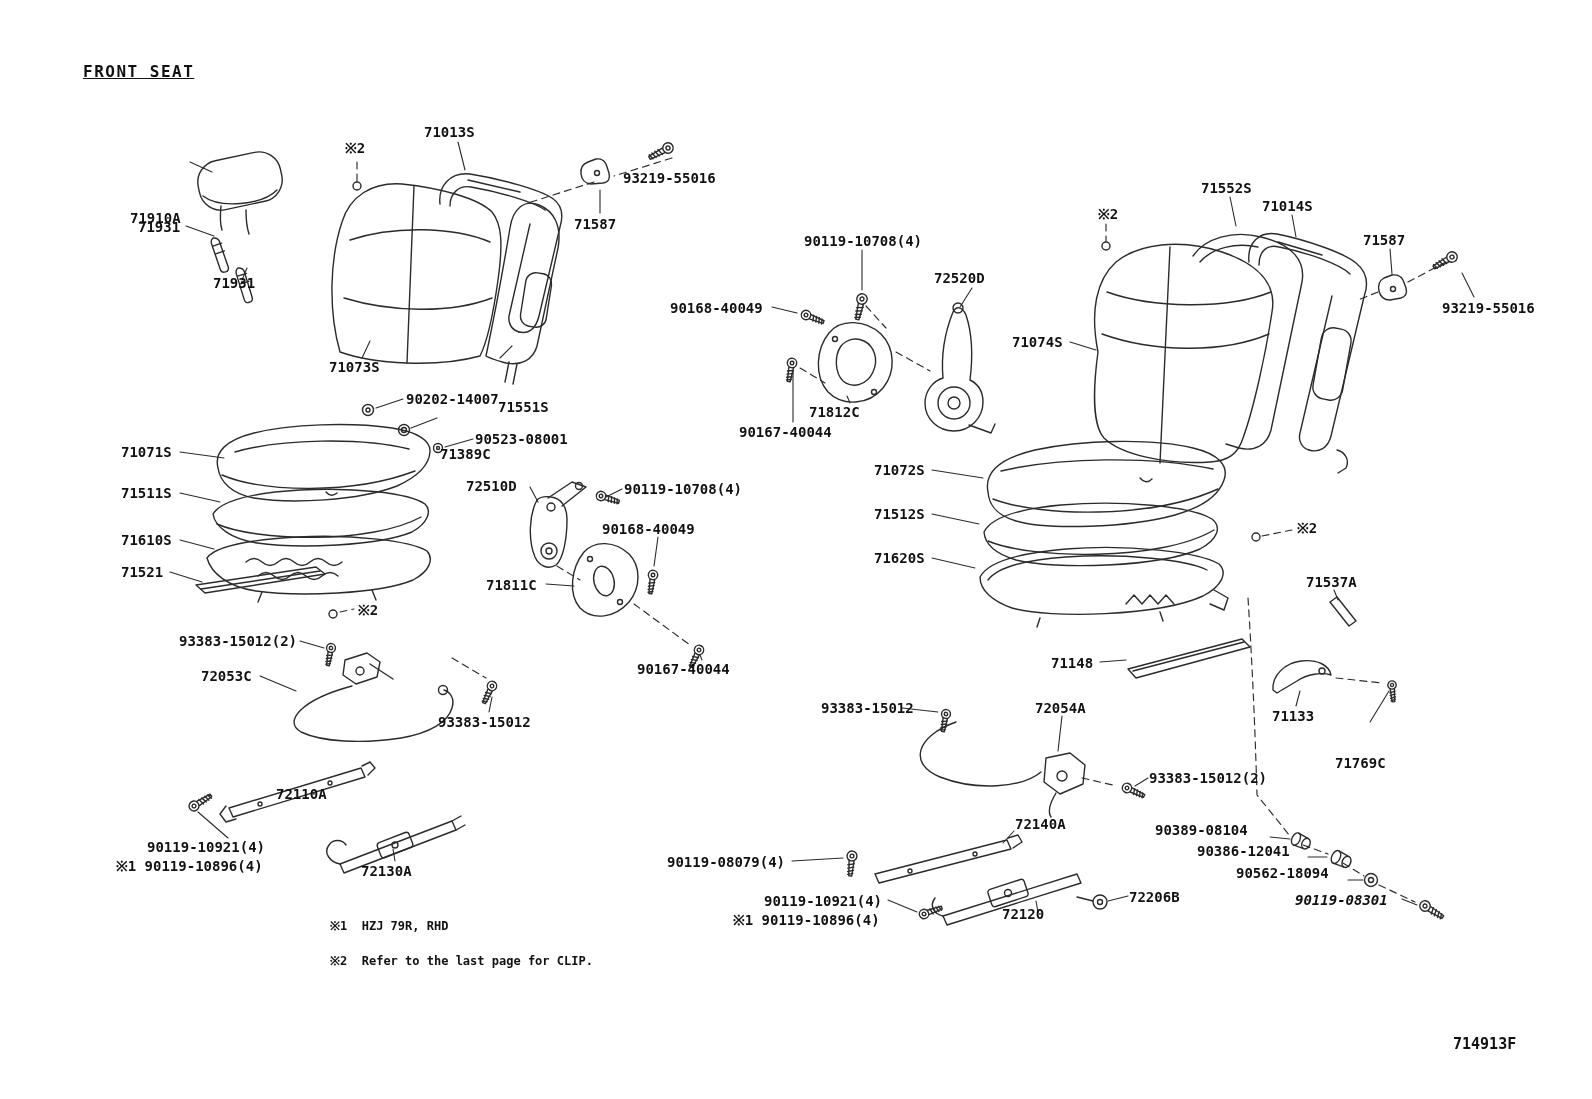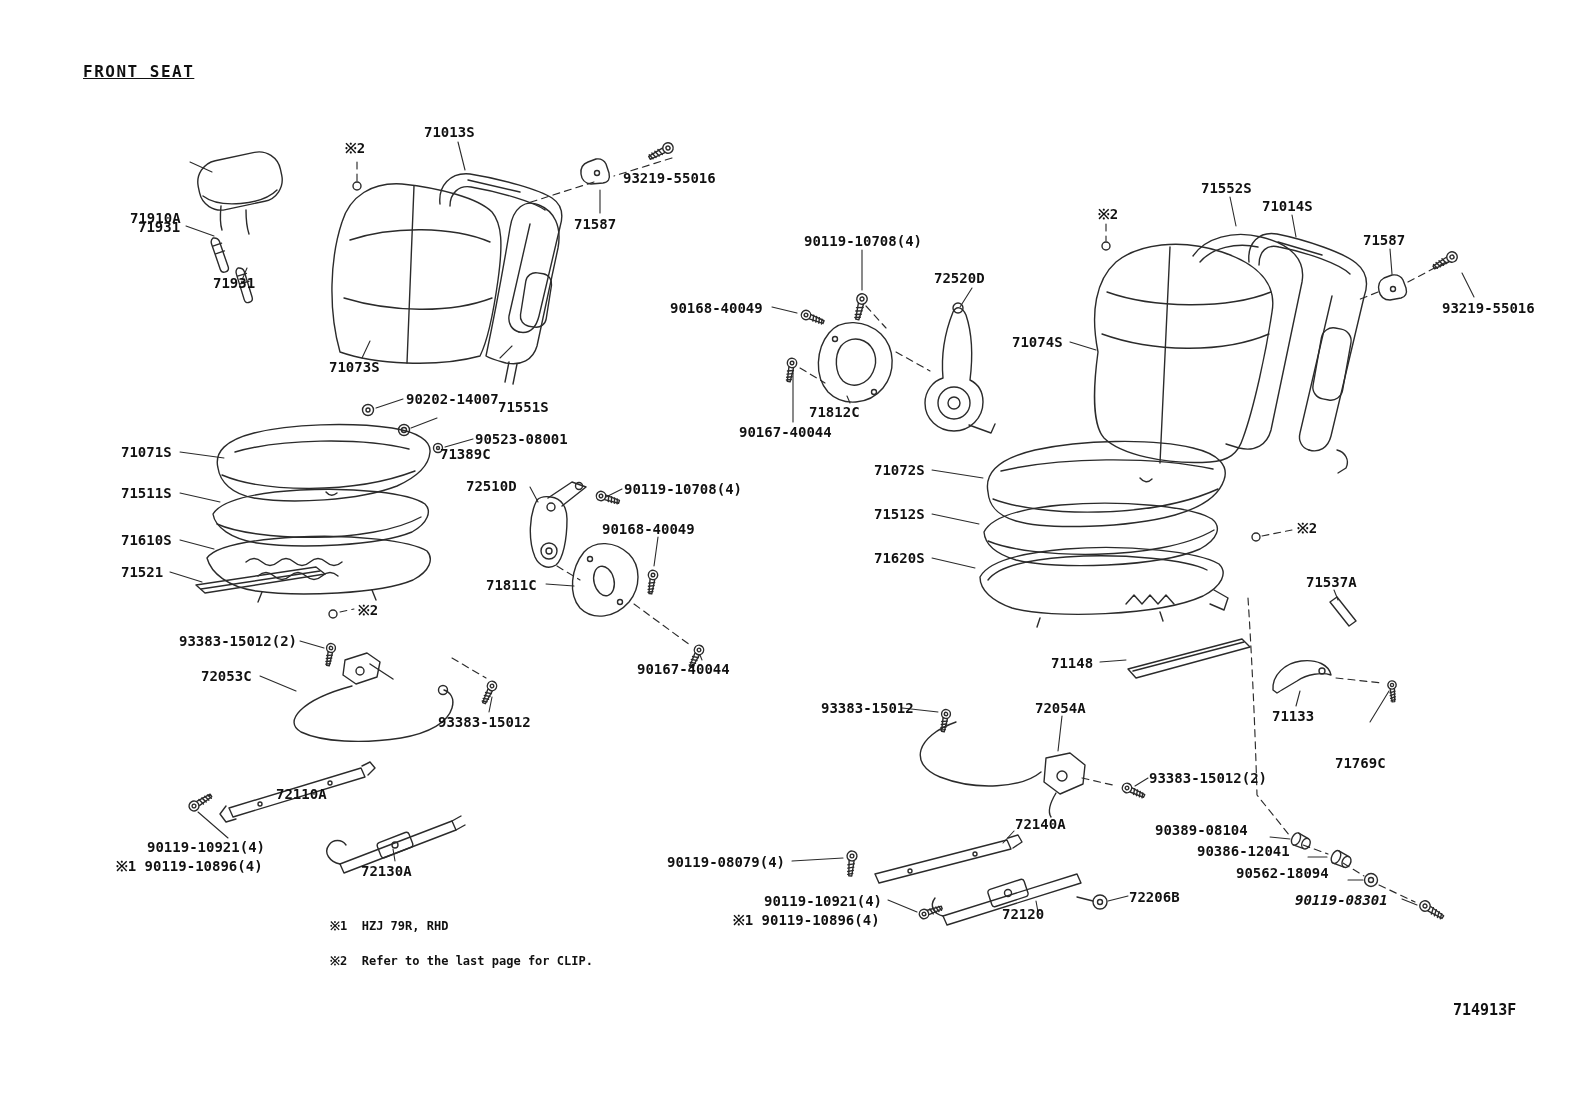--- a/index.html
+++ b/index.html
@@ -18,21 +18,21 @@
     position:absolute;font-size:14px;font-weight:bold;color:var(--txt,#111);
     white-space:pre;line-height:17px;
   }
   .title{
     position:absolute;left:83px;top:62px;font-size:16px;font-weight:bold;
     letter-spacing:1.5px;text-decoration:underline;color:var(--txt,#111);white-space:pre;
   }
   .note{position:absolute;left:330px;font-size:12px;font-weight:bold;color:var(--txt,#111);white-space:pre;}
   .note-1{top:917px;}
   .note-2{top:952px;}
-  .docnum{position:absolute;left:1453px;top:1001px;font-size:15px;font-weight:bold;color:var(--txt,#111);}
+  .docnum{position:absolute;left:1453px;top:1035px;font-size:15px;font-weight:bold;color:var(--txt,#111);}
 </style>
 </head>
 <body>
 
 <div class="stage" id="stage">
 
   <svg class="art" width="1592" height="1099" viewBox="0 0 1592 1099">
     <defs>
       <g id="scr">
         <circle cx="0" cy="0" r="5.2"></circle>

